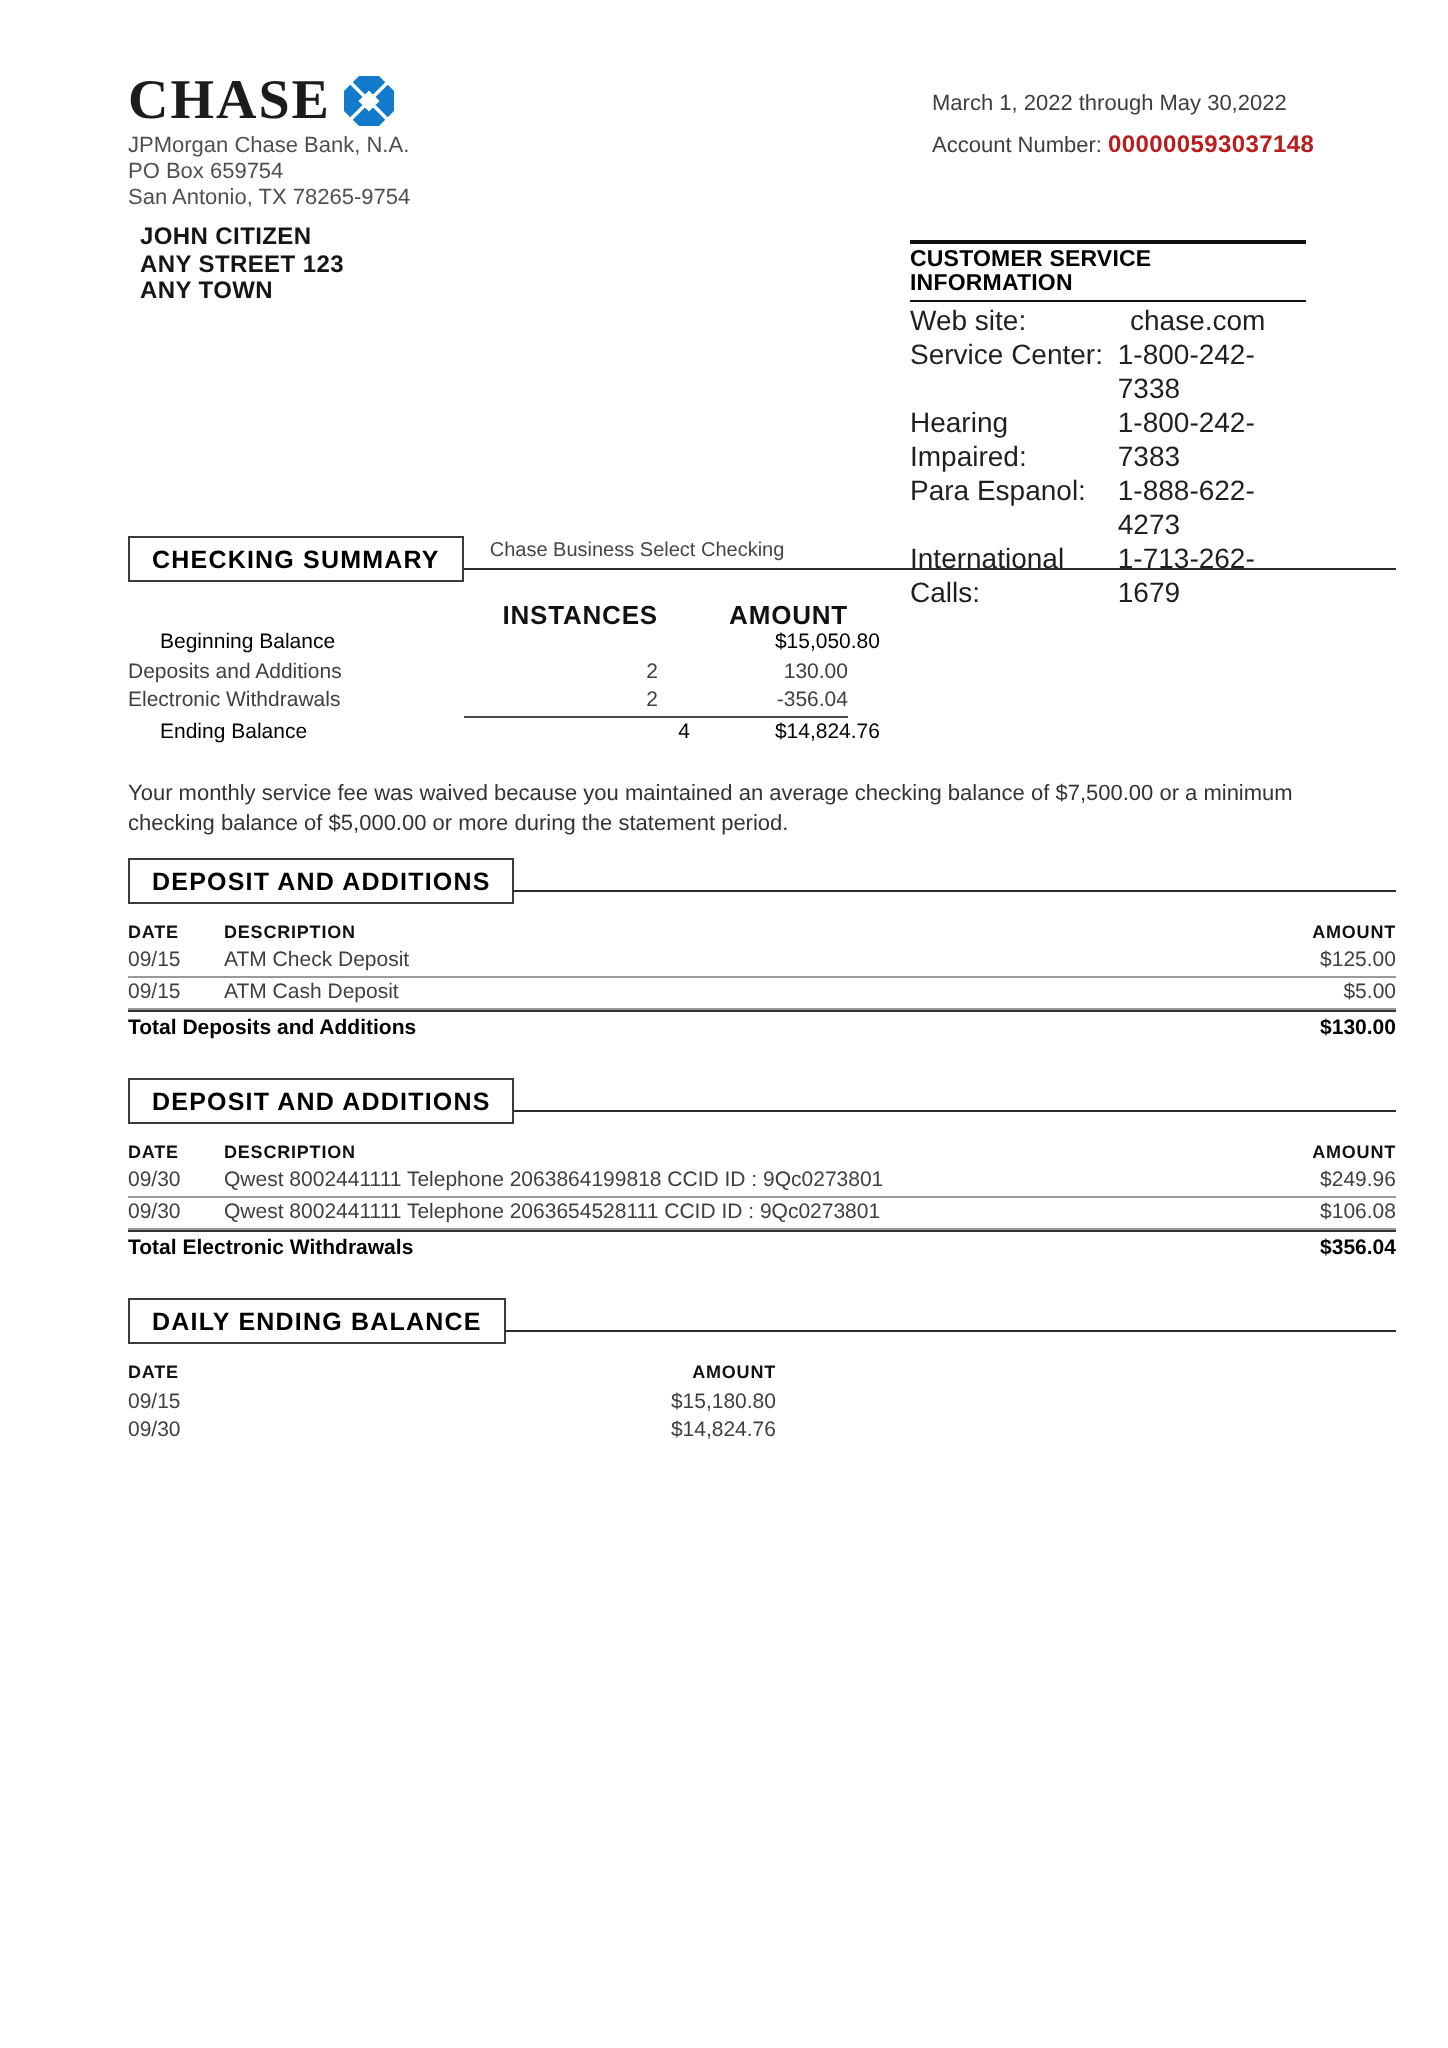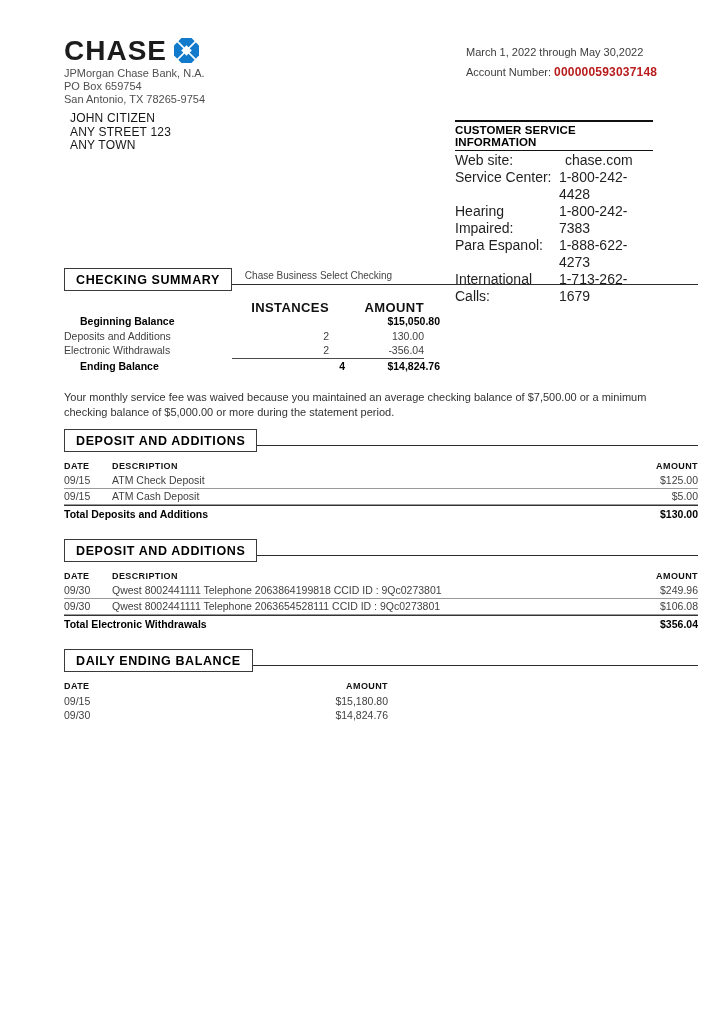--- a/index.html
+++ b/index.html
@@ -4,26 +4,26 @@
 <style>
   html,body{margin:0;padding:0;}
   body{
     width:724px;height:1024px;background:#ffffff;position:relative;
     font-family:"Liberation Sans", sans-serif;color:#222;overflow:hidden;
   }
   .abs{position:absolute;}
 
   
   .brand{left:64px;top:38px;}
-  .brand-row{display:flex;align-items:center;gap:7px;}
+  .brand-row{display:flex;align-items:center;gap:7px;font-family:Liberation Serif, serif;}
   .wordmark{font-size:28px;font-weight:bold;letter-spacing:1px;color:#1c1c1c;line-height:26px;}
   .logo-svg{width:25px;height:25px;display:block;margin-top:-2px;}
   .bank-address{margin-top:3px;font-size:11px;color:#4f4f4f;line-height:13px;}
 
-  .recipient{left:70px;top:112px;font-size:12px;color:#161616;line-height:13.5px;letter-spacing:.2px;}
+  .recipient{left:70px;top:112px;font-size:12px;color:#161616;line-height:13.5px;letter-spacing:.2px;font-weight:bold;}
 
   
   .right-head{left:466px;top:46px;font-size:11px;color:#3d3d3d;}
   .acct-row{margin-top:7px;}
   .acct-num{font-weight:bold;color:#b91c1c;font-size:12px;letter-spacing:.2px;}
 
   
   .cs-block{left:455px;top:120px;width:198px;}
   .cs-title{
     border-top:2px solid #111;border-bottom:1.5px solid #111;
@@ -45,21 +45,21 @@
   .tab-rest{flex:1;display:flex;align-items:flex-end;border-bottom:1.2px solid #2c2c2c;margin-bottom:6px;}
   .tab-product{font-size:10px;color:#454545;padding:0 0 3px 13px;white-space:nowrap;}
 
   
   .sum-table{margin-top:10px;}
   .sum-row{display:flex;line-height:14.5px;font-size:10.5px;color:#3f3f3f;}
   .sum-row .c1{width:168px;}
   .sum-row .c2{width:97px;text-align:right;}
   .sum-row .c3{width:95px;text-align:right;}
   .sum-head{font-size:13px;font-weight:bold;color:#111;letter-spacing:.4px;line-height:13px;}
-  .sum-row.bold{font-weight:bold;color:#000;padding-left:16px;}
+  .sum-row.bold{font-weight:normal;color:#000;padding-left:16px;}
   .sum-row.rule .c2,.sum-row.rule .c3{border-bottom:1.2px solid #4a4a4a;}
 
   .note{margin-top:17px;width:622px;font-size:11px;color:#333;line-height:15px;}
 
   
   .tx-head{display:flex;margin-top:7px;font-size:9px;font-weight:bold;letter-spacing:.4px;color:#111;line-height:14px;}
   .tx-row{display:flex;font-size:10.5px;color:#3f3f3f;line-height:15px;border-bottom:1px solid #9a9a9a;}
   .col-date{width:48px;}
   .col-desc{flex:1;}
   .col-amt{width:120px;text-align:right;}
@@ -114,21 +114,21 @@
   <div class="cs-title">CUSTOMER SERVICE INFORMATION</div>
   <div class="cs-rows">
 
       <div class="cs-row">
         <div class="cs-label">Web site:</div>
         <div class="cs-value">chase.com</div>
       </div>
 
       <div class="cs-row">
         <div class="cs-label">Service Center:</div>
-        <div class="cs-value">1-800-242-4428</div>
+        <div class="cs-value">1-800-242-7338</div>
       </div>
 
       <div class="cs-row">
         <div class="cs-label">Hearing Impaired:</div>
         <div class="cs-value">1-800-242-7383</div>
       </div>
 
       <div class="cs-row">
         <div class="cs-label">Para Espanol:</div>
         <div class="cs-value">1-888-622-4273</div>

